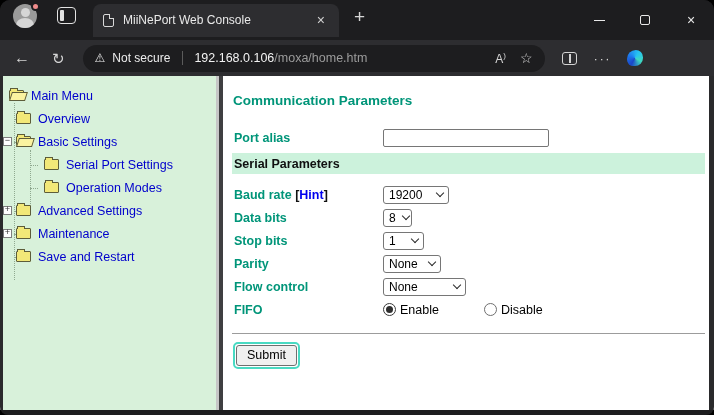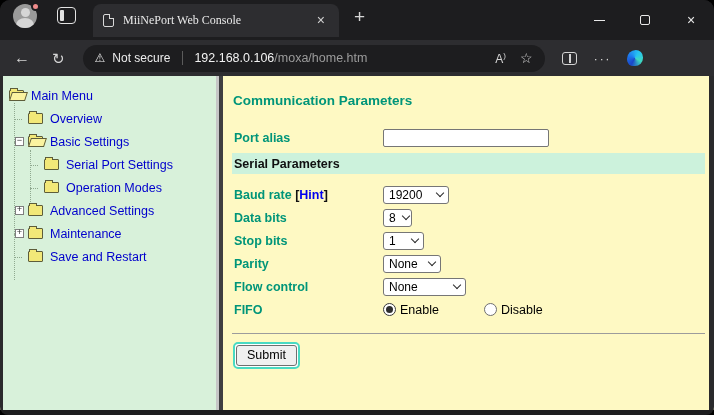--- a/index.html
+++ b/index.html
@@ -19,21 +19,21 @@
   .avatar::before{content:''; position:absolute; top:4px; left:7.5px; width:9px; height:9px; border-radius:50%; background:#d6d6d6;}
   .avatar::after{content:''; position:absolute; top:14px; left:3px; width:18px; height:14px; border-radius:50%; background:#d6d6d6;}
   .avatar-badge{position:absolute; top:-2px; right:-3px; width:9px; height:9px; border-radius:50%;
                 background:#f08b8b; border:2px solid var(--frame);}
   .tab-actions{width:19px; height:17px; border:1.6px solid #e3e3e3; border-radius:4px; position:relative; margin:0 0 10px 20px;}
   .tab-actions::before{content:''; position:absolute; left:2px; top:2px; bottom:2px; width:4px; background:#e3e3e3; border-radius:1px;}
   .tab{margin-left:17px; width:246px; height:33px; background:var(--chrome); border-radius:8px 8px 0 0;
        display:flex; align-items:center; padding:0 10px;}
   .doc-icon{width:11px; height:13px; border:1.4px solid #d9d9d9; border-radius:2px; position:relative; flex:none;}
   .doc-icon::before{content:''; position:absolute; right:-1px; top:-1px; width:4px; height:4px; background:var(--chrome); border-left:1.4px solid #d9d9d9; border-bottom:1.4px solid #d9d9d9;}
-  .tab-title{color:#e9e9e9; font-size:12px; margin-left:9px; flex:1; white-space:nowrap; overflow:hidden;font-family:Liberation Serif, serif;}
+  .tab-title{color:#e9e9e9; font-size:12px; margin-left:9px; flex:1; white-space:nowrap; overflow:hidden;}
   .tab-close{color:#d2d2d2; font-size:14px; line-height:1; padding:2px 4px; cursor:default;}
   .newtab{color:#d6d6d6; font-size:19px; font-weight:300; margin:0 0 8px 15px; line-height:1;}
   .win-controls{margin-left:auto; display:flex; height:40px; align-self:flex-start;}
   .win-btn{width:46px; height:40px; display:flex; align-items:center; justify-content:center; color:#e9e9e9; font-size:14px;}
   .min-glyph{display:block; width:11px; height:0; border-top:1.6px solid #e9e9e9;}
   .max-glyph{display:block; width:10px; height:10px; border:1.4px solid #e9e9e9; border-radius:2px;}
 
   
   .toolbar{height:36px; background:var(--chrome); display:flex; align-items:center;}
   .nav-glyph{color:#d4d4d4; font-size:16px; line-height:1;}
@@ -50,30 +50,30 @@
   .ra-wave{font-size:8px; vertical-align:super; letter-spacing:-1px;}
   .star{color:#d4d4d4; font-size:14px; margin-left:15px;}
   .split-icon{width:15px; height:13px; border:1.5px solid #d4d4d4; border-radius:3px; position:relative; margin-left:17px; flex:none;}
   .split-icon::before{content:''; position:absolute; left:50%; top:1px; bottom:1px; width:1.5px; background:#d4d4d4;}
   .dots{color:#d4d4d4; font-size:13px; letter-spacing:1.5px; margin-left:17px; white-space:nowrap;}
   .copilot{width:16px; height:16px; margin-left:16px; border-radius:55% 45% 50% 40%; flex:none;
            background:conic-gradient(from 210deg,#1a46c8,#1d7ef0,#25c2f2,#3fd9c0,#1a46c8);}
 
   
   .viewport{position:absolute; top:76px; left:0; right:0; bottom:5px; display:flex;
-            border-left:3px solid #2a2a2c; border-right:5px solid #2a2a2c; background:#fef9c3;}
+            border-left:3px solid #2a2a2c; border-right:5px solid #2a2a2c; background:#ffffff;}
   .sidebar{width:213px; background:var(--sidebar); padding-top:8px; position:relative; flex:none; overflow:hidden;}
   .vline{position:absolute; width:0; border-left:1px dotted #8fa98f;}
   .vline1{left:11px; top:27px; height:177px;}
   .vline2{left:27px; top:74px; height:60px;}
   .frame-divider{width:7px; background:#c6c6c6; border-right:4px solid #3f3f41; flex:none;}
 
   .s-row{display:flex; align-items:center; height:23px; position:relative; font-size:12.5px; color:var(--link); white-space:nowrap;}
   .s-row.d0{padding-left:6px;}
-  .s-row.d1{padding-left:12px;}
+  .s-row.d1{}
   .s-row.d2{padding-left:28px;}
   .s-row.d1::before,.s-row.d2::before{content:''; position:absolute; top:50%; width:8px; border-top:1px dotted #8fa98f;}
   .s-row.d1::before{left:11px;}
   .s-row.d2::before{left:27px;}
   .expander{width:9px; height:9px; border:1px solid #7e7e7e; background:#fff; color:#333; font-size:9px;
             line-height:7px; text-align:center; margin-right:4px; flex:none; position:relative; z-index:1;
             font-family:"Liberation Mono", monospace;}
   .expander.spacer{visibility:hidden;}
   .folder{width:15px; height:11px; background:#f2e878; border:1px solid #5d5d3a; border-radius:1px;
           position:relative; margin-right:7px; flex:none; z-index:1;}

